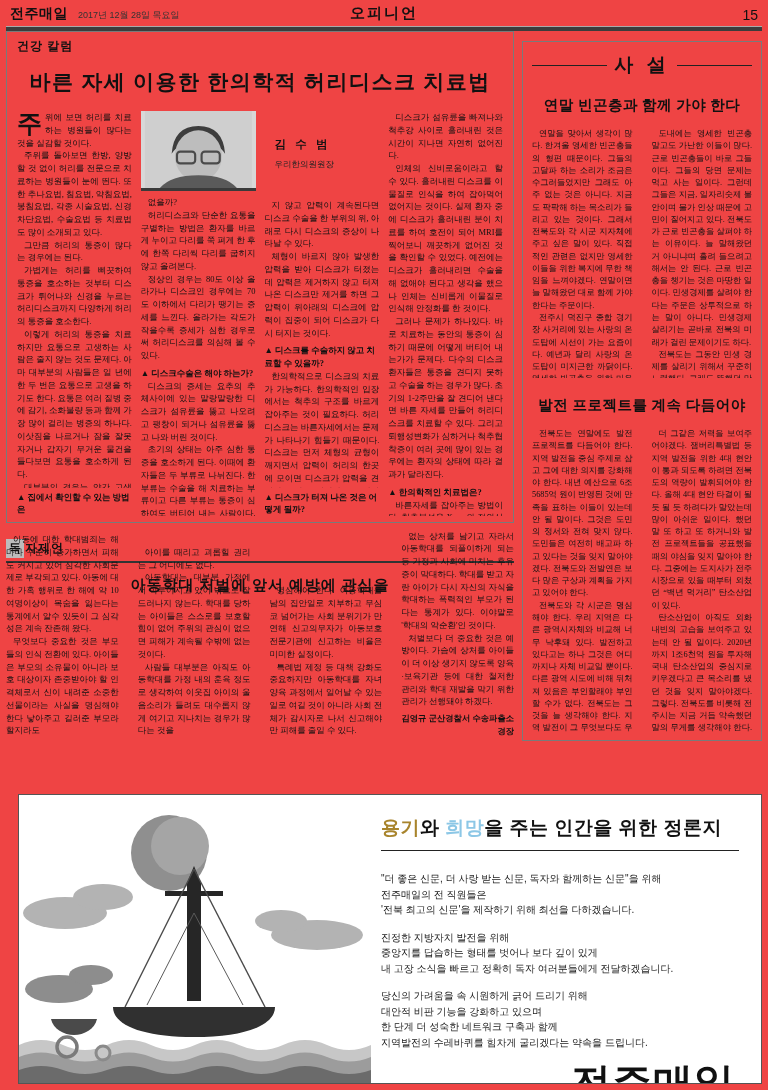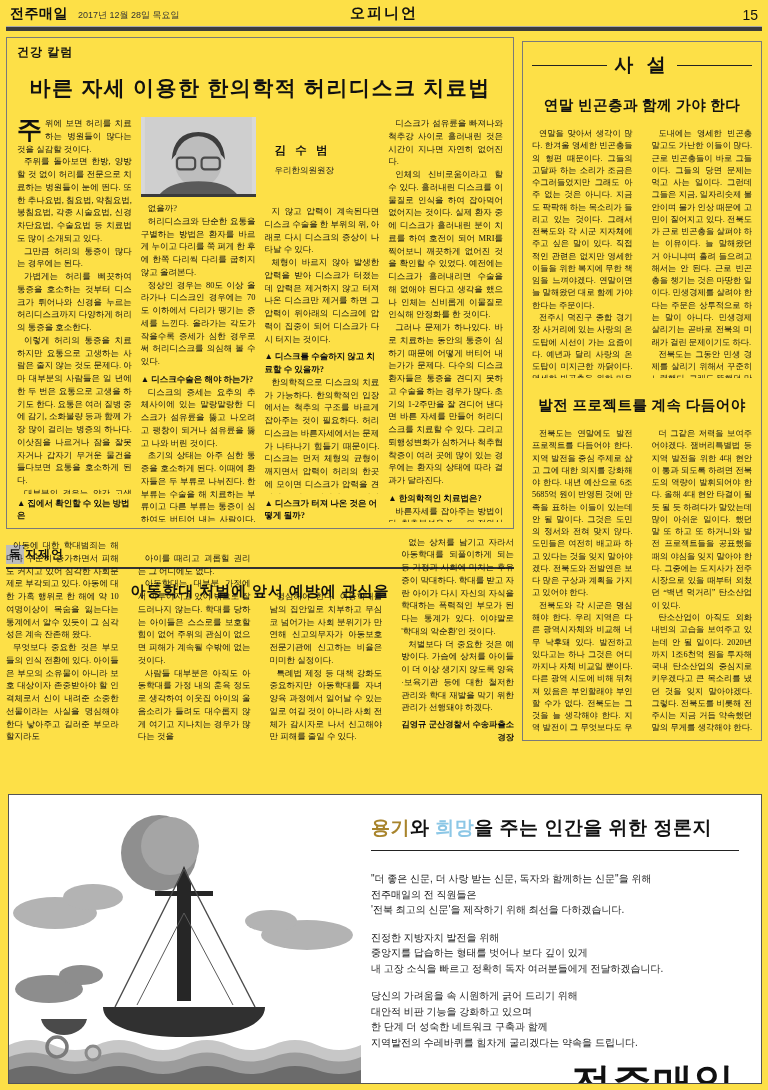--- a/index.html
+++ b/index.html
@@ -1,33 +1,33 @@
 <!DOCTYPE html>
 <html><head>
 <meta charset="utf-8">
 <style>
   html,body{margin:0;padding:0;background:#e8e8e8;}
-  .page{width:768px;height:1090px;background:#fde047;color:#111;position:relative;
+  .page{width:768px;height:1090px;background:#ef4444;color:#111;position:relative;
         font-family:"Liberation Serif",serif;overflow:hidden;margin:0 auto;}
 
   
   .masthead{display:flex;align-items:flex-end;padding:5px 10px 3px;height:26px;box-sizing:border-box;}
   .mast-left{display:flex;align-items:baseline;gap:10px;width:230px;}
   .logo-small{font-family:"Liberation Sans",sans-serif;font-weight:900;font-size:14px;letter-spacing:0.5px;}
   .mast-date{font-size:9px;color:#333;font-family:"Liberation Sans",sans-serif;}
   .mast-center{flex:1;text-align:center;font-family:"Liberation Sans",sans-serif;font-weight:700;font-size:15px;letter-spacing:2px;}
   .mast-right{width:230px;text-align:right;font-size:14px;font-family:"Liberation Sans",sans-serif;}
   .mast-rule{height:4px;background:#3c3c3c;border-top:1px solid #aaa;margin:0 6px;}
 
   
   .content-row{display:flex;gap:8px;padding:0 6px;align-items:flex-start;}
   .left-col{width:508px;box-sizing:border-box;}
 
   
-  .health-box{border:1px solid #7a7a7a;margin-top:6px;padding:6px 10px 10px;box-sizing:border-box;height:492px;overflow:hidden;}
+  .health-box{border:1px solid #7a7a7a;margin-top:0;padding:6px 10px 10px;box-sizing:border-box;height:492px;overflow:hidden;}
   .section-label{font-family:"Liberation Sans",sans-serif;font-weight:700;font-size:12px;letter-spacing:1px;}
   .health-title{text-align:center;font-size:21px;font-weight:700;letter-spacing:1.5px;margin:13px 0 15px;}
   .health-cols{display:flex;gap:9px;height:405px;}
   .tcol{flex:1;font-size:8.5px;line-height:1.5;overflow:hidden;display:flex;flex-direction:column;min-width:0;}
   .flow{flex:1;overflow:hidden;}
   .para{margin:0;text-indent:7px;text-align:justify;word-break:break-all;}
   .subhead{font-weight:700;text-indent:0;margin-top:5px;text-align:left;}
   .pin-bottom{margin-top:3px;}
   .dropcap-para{text-indent:0;text-align:justify;word-break:break-all;margin:0;}
   .dropcap{float:left;font-size:25px;font-weight:700;line-height:0.95;padding:1px 3px 0 0;}
@@ -52,21 +52,21 @@
   
   .reader-section{margin-top:16px;}
   .reader-head{display:flex;align-items:center;border-bottom:2.5px solid #333;padding-bottom:3px;}
   .dok{background:#bcbcbc;font-weight:900;padding:1px 3px;font-size:12px;font-family:"Liberation Sans",sans-serif;}
   .reader-label-rest{font-family:"Liberation Sans",sans-serif;font-weight:800;font-size:12px;letter-spacing:1px;margin-left:1px;}
   .reader-title{text-align:center;font-size:15px;font-weight:700;margin:13px 0 10px;letter-spacing:1px;}
   .reader-cols{display:flex;gap:19px;height:132px;align-items:flex-end;}
   .reader-byline{text-align:right;font-weight:700;font-size:8.3px;font-family:"Liberation Sans",sans-serif;margin-top:4px;}
 
   
-  .ad-box{position:absolute;left:8px;right:6px;top:794px;height:290px;border:1px solid #555;
+  .ad-box{position:absolute;left:18px;right:6px;top:794px;height:290px;border:1px solid #555;
           display:flex;box-sizing:border-box;overflow:hidden;background:#fff;}
   .ad-illustration{width:356px;height:100%;flex:none;}
   .ad-illustration svg{display:block;width:356px;height:288px;}
   .ad-content{flex:1;padding:16px 22px 12px 6px;display:flex;flex-direction:column;box-sizing:border-box;
               font-family:"Liberation Sans",sans-serif;}
   .ad-headline{font-size:19px;font-weight:800;letter-spacing:0.5px;border-bottom:1.5px solid #222;padding-bottom:9px;margin-top:4px;}
   .hl-gold{color:#a8842c;}
   .hl-sky{color:#8cc7e6;}
   .ad-paras{margin-top:20px;flex:1;}
   .ad-para{margin:0 0 12px;}

